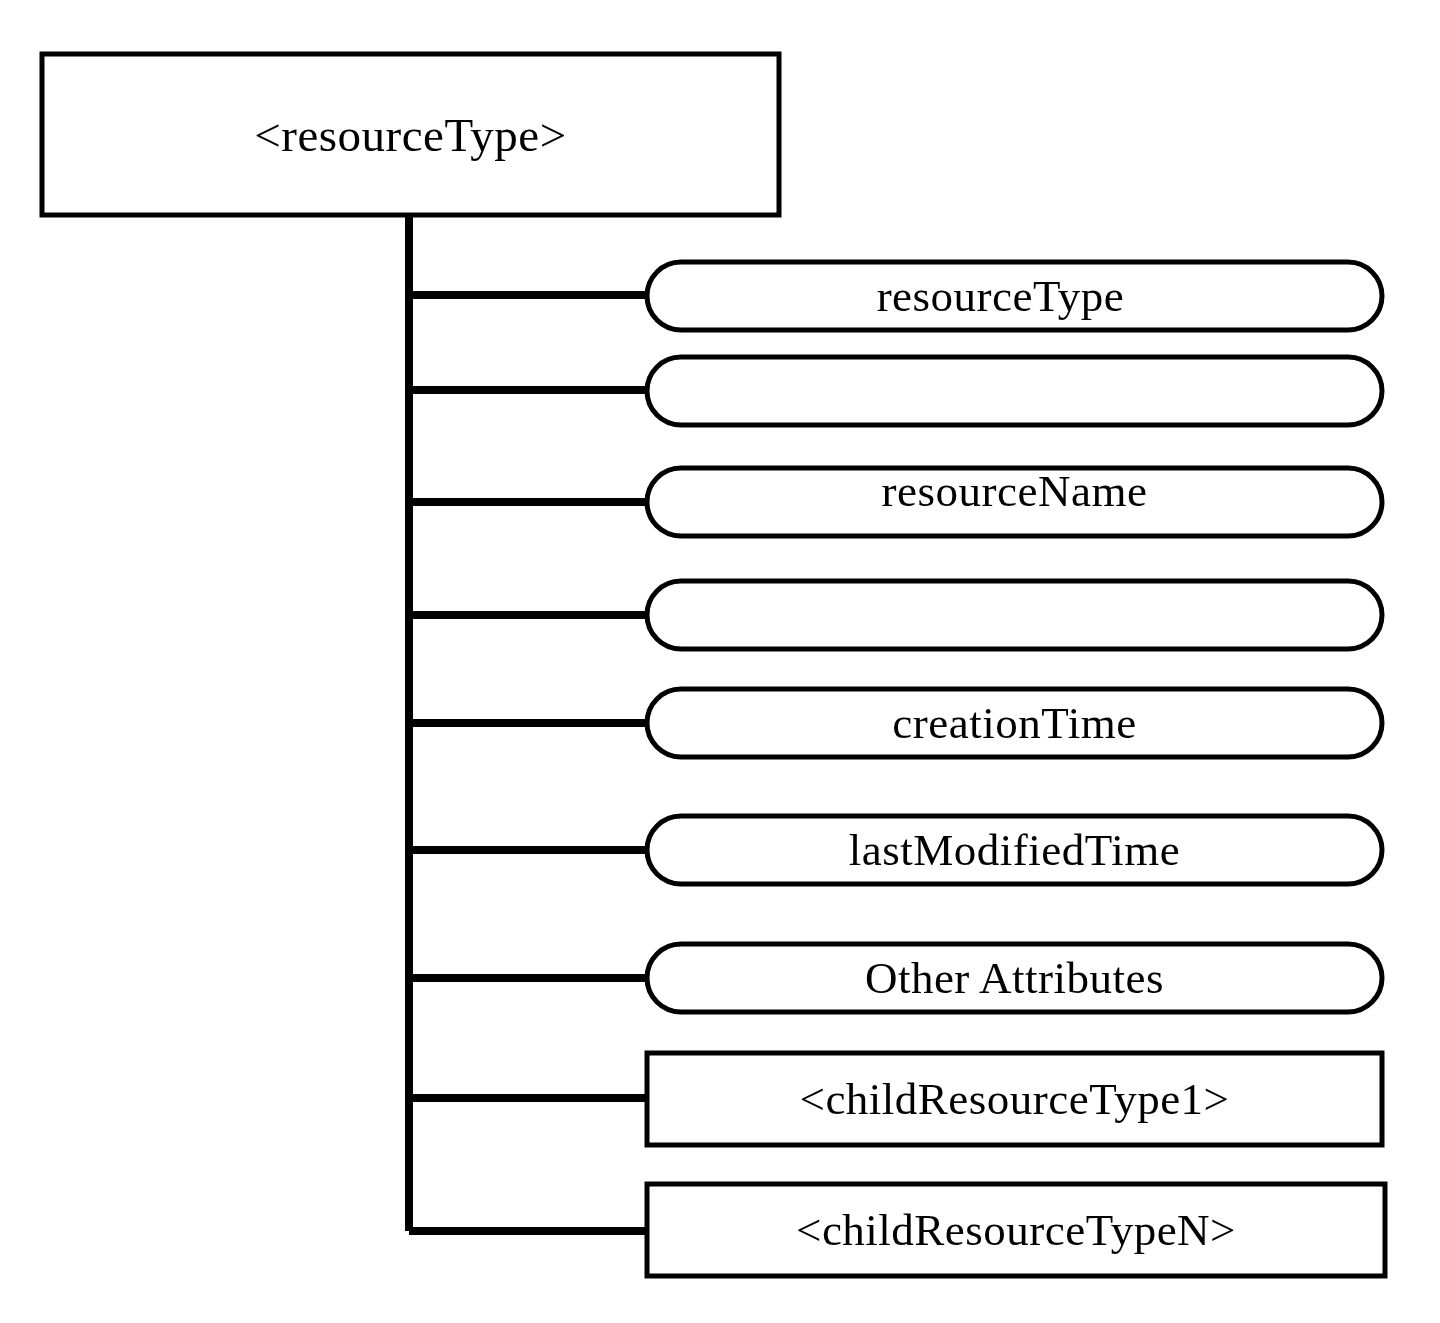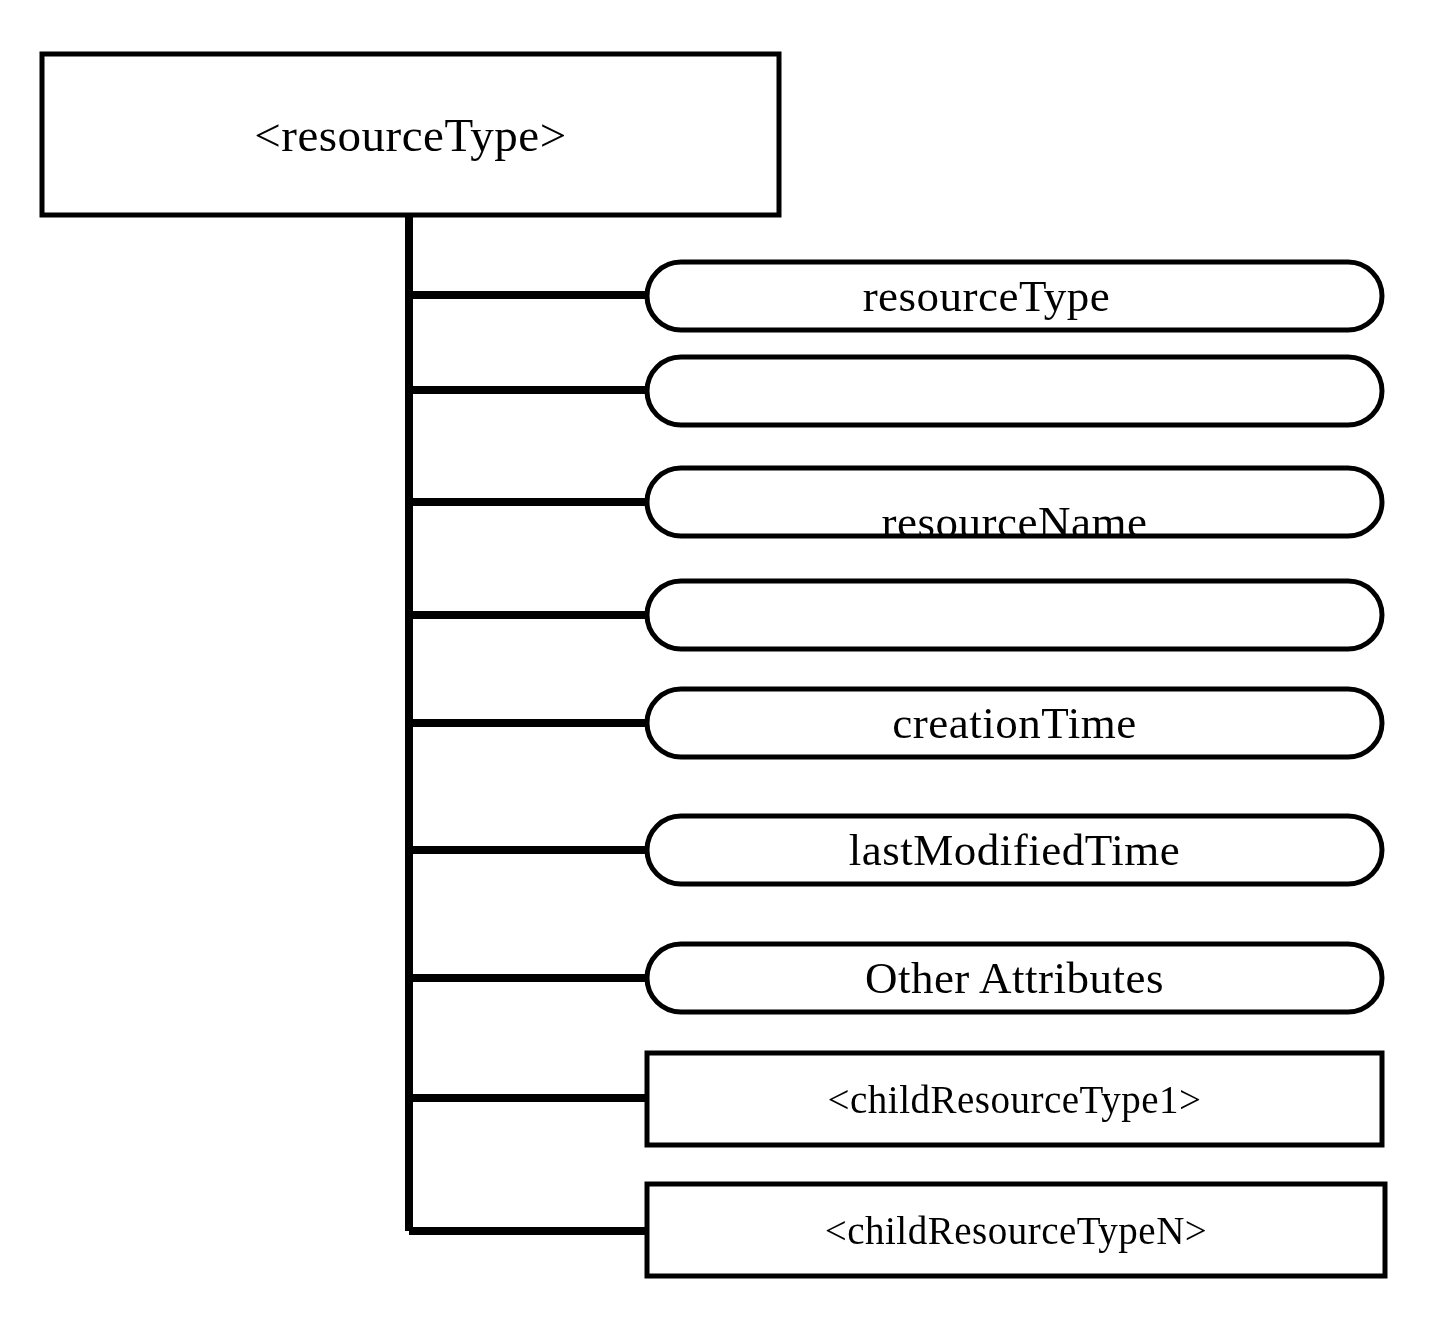--- a/index.html
+++ b/index.html
@@ -33,21 +33,21 @@
     letter-spacing: 0.5px;
     pointer-events: none;
   }
   .root-label {
     font-size: 47px;
   }
   .attr-label {
     font-size: 45px;
   }
   .child-label {
-    font-size: 39px;
+    font-size: 45px;
   }
 </style>
 </head>
 <body>
 
 <div id="canvas">
 
   <svg class="diagram" viewBox="0 0 1440 1323" xmlns="http://www.w3.org/2000/svg">
 
     <rect x="42" y="54" width="737" height="161" fill="#ffffff" stroke="#000000" stroke-width="5"></rect>
@@ -72,24 +72,24 @@
     <rect x="647" y="816" width="735" height="68" rx="34" ry="34" fill="#ffffff" stroke="#000000" stroke-width="5"></rect>
     <rect x="647" y="944" width="735" height="68" rx="34" ry="34" fill="#ffffff" stroke="#000000" stroke-width="5"></rect>
 
     <rect x="647" y="1053" width="735" height="92" fill="#ffffff" stroke="#000000" stroke-width="5"></rect>
     <rect x="647" y="1184" width="738" height="92" fill="#ffffff" stroke="#000000" stroke-width="5"></rect>
 
   </svg>
 
   <div class="node-label root-label" style="left:42px; top:54px; width:737px; height:161px;">&lt;resourceType&gt;</div>
 
-  <div class="node-label attr-label" style="left:619px; top:262px; width:735px; height:68px;">resourceType</div>
+  <div class="node-label attr-label" style="left:633px; top:262px; width:735px; height:68px;">resourceType</div>
 
 
-  <div class="node-label attr-label" style="left:647px; top:488px; width:735px; height:68px;">resourceName</div>
+  <div class="node-label attr-label" style="left:647px; top:457px; width:735px; height:68px;">resourceName</div>
 
 
   <div class="node-label attr-label" style="left:647px; top:816px; width:735px; height:68px;">lastModifiedTime</div>
 
   <div class="node-label attr-label" style="left:647px; top:689px; width:735px; height:68px;">creationTime</div>
 
   <div class="node-label attr-label" style="left:647px; top:944px; width:735px; height:68px;">Other Attributes</div>
 
   <div class="node-label child-label" style="left:647px; top:1053px; width:735px; height:92px;">&lt;childResourceType1&gt;</div>
 

